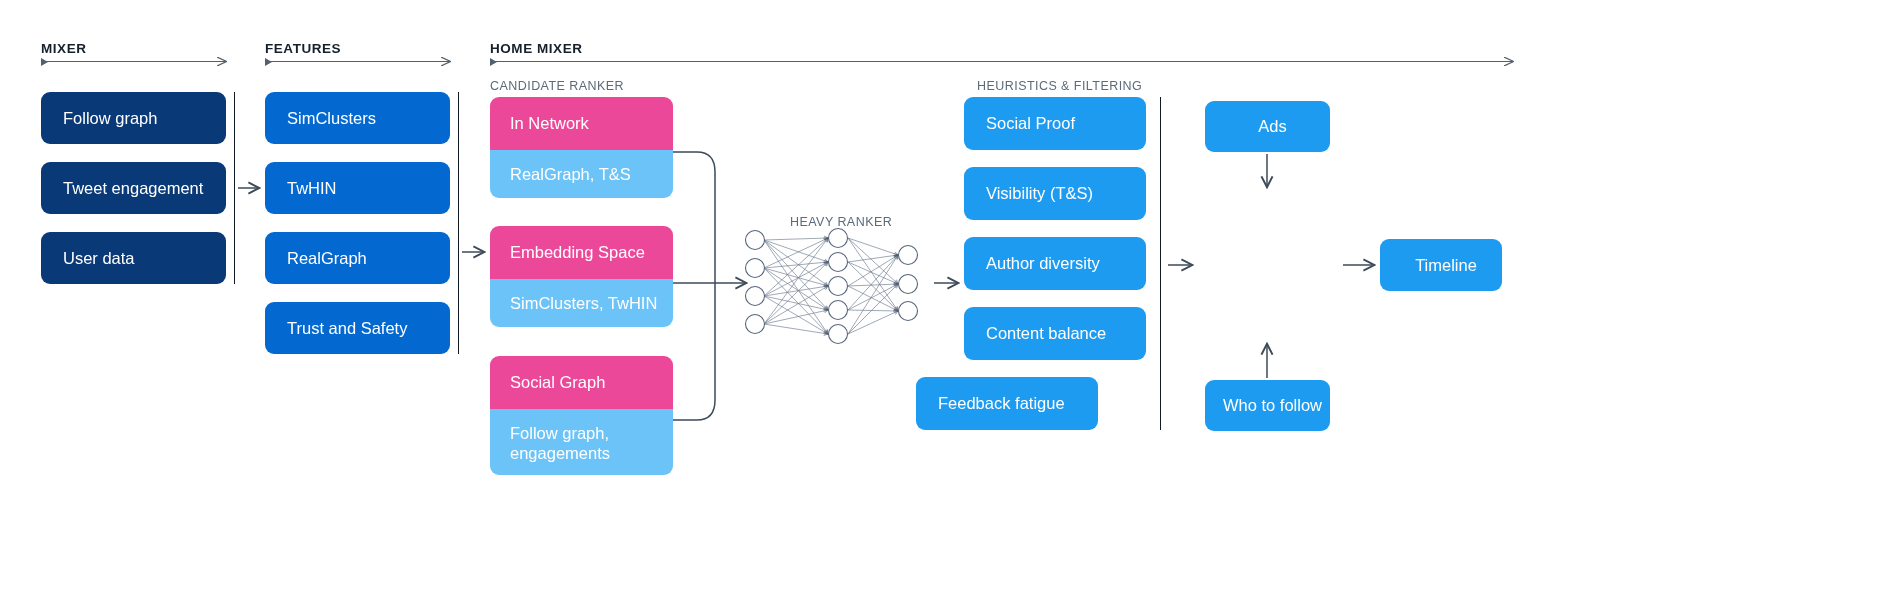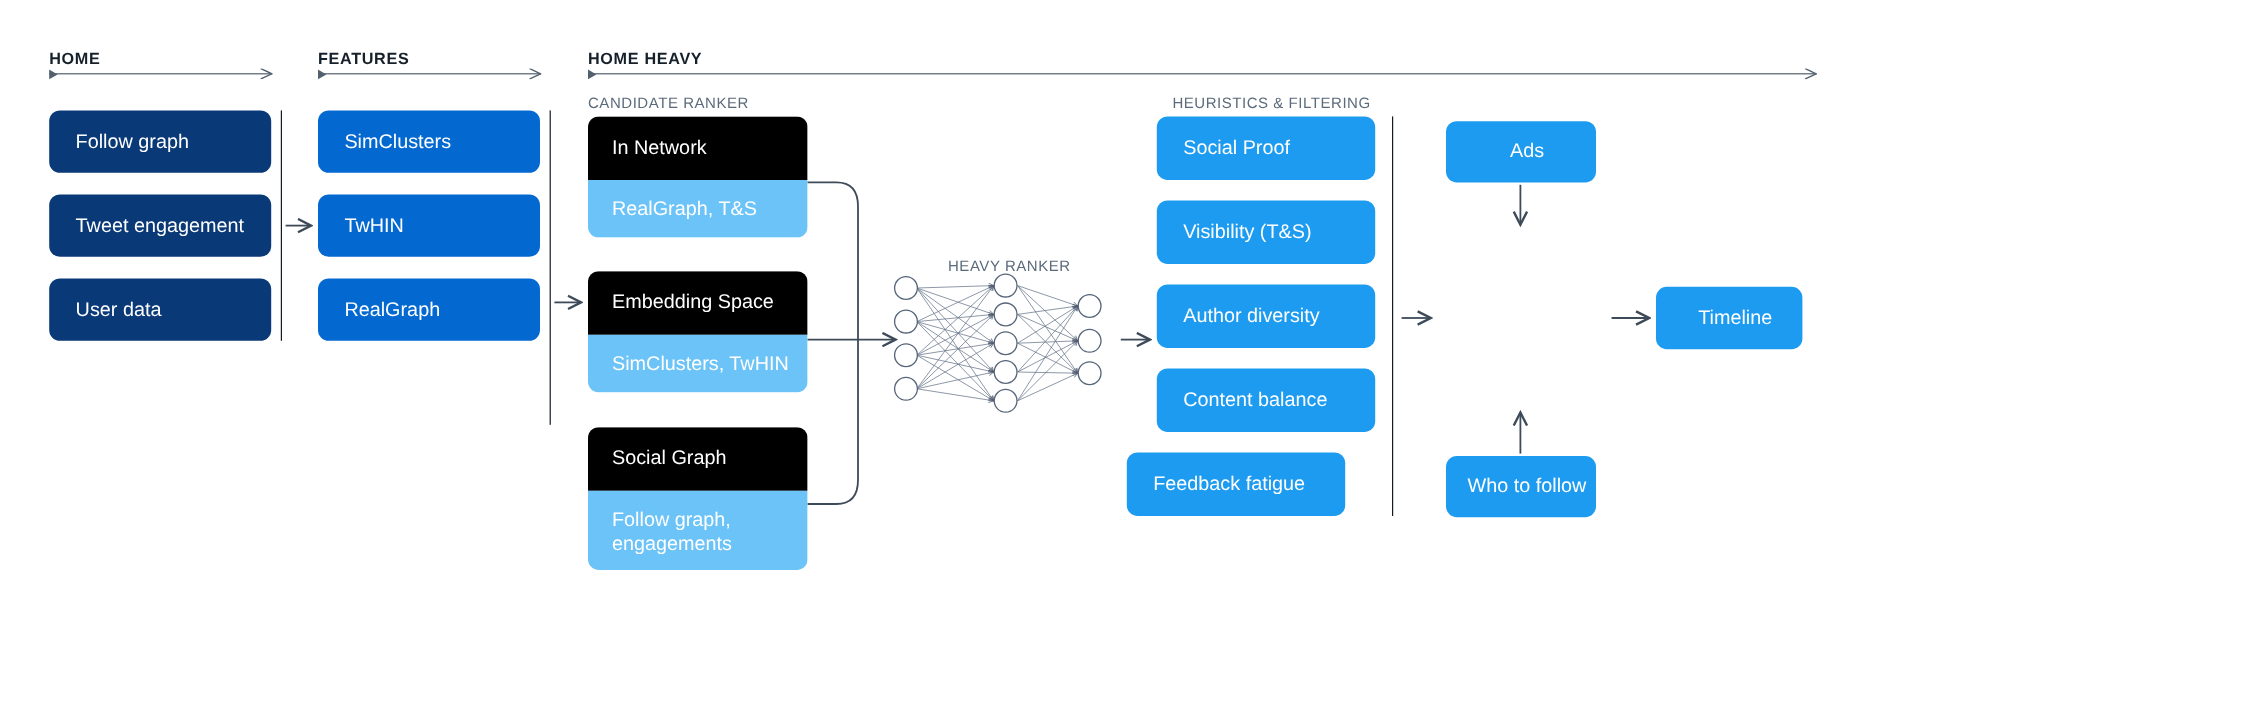--- a/index.html
+++ b/index.html
@@ -60,21 +60,21 @@
     white-space: pre-line;
   }
   .card.navy   { background: #0a3977; }
   .card.blue   { background: #0369d1; }
   .card.sky    { background: #1d9bf0; }
   .card.center { justify-content: center; padding-left: 10px; }
 
   
   .splitcard { position: absolute; border-radius: 9px; overflow: hidden; }
   .splitcard .top {
-    background: #000000; color: #fff;
+    background: #ec4899; color: #fff;
     display: flex; align-items: center;
     padding-left: 20px; font-size: 16.5px;
   }
   .splitcard .bot {
     background: #6cc3f7; color: #fff;
     display: flex; align-items: center;
     padding-left: 20px; font-size: 16.5px;
     white-space: pre-line; line-height: 1.22;
   }
 
@@ -104,39 +104,39 @@
   }
   .nn-node { fill: #ffffff; stroke: #56657a; stroke-width: 1.1; }
   .nn-edge { stroke: #6a788c; stroke-width: .75; fill: none; opacity: .85; }
   .conn    { stroke: #3d4a58; stroke-width: 1.5; fill: none; }
 </style>
 </head>
 <body>
 
 <div id="canvas">
 
-  <div class="sec-title" style="left:41px; top:41px;">HOME</div>
+  <div class="sec-title" style="left:41px; top:41px;">MIXER</div>
   <div class="axis" style="left:41px; top:56px; width:186px;">
     <div class="tail"></div>
     <div class="line"></div>
     <svg class="head" viewBox="0 0 10 9">
       <path d="M0 0 L9.5 4.5 L0 9" fill="none" stroke="#53606e" stroke-width="1.2"></path>
     </svg>
   </div>
 
   <div class="sec-title" style="left:265px; top:41px;">FEATURES</div>
   <div class="axis" style="left:265px; top:56px; width:186px;">
     <div class="tail"></div>
     <div class="line"></div>
     <svg class="head" viewBox="0 0 10 9">
       <path d="M0 0 L9.5 4.5 L0 9" fill="none" stroke="#53606e" stroke-width="1.2"></path>
     </svg>
   </div>
 
-  <div class="sec-title" style="left:490px; top:41px;">HOME HEAVY</div>
+  <div class="sec-title" style="left:490px; top:41px;">HOME MIXER</div>
   <div class="axis" style="left:490px; top:56px; width:1024px;">
     <div class="tail"></div>
     <div class="line"></div>
     <svg class="head" viewBox="0 0 10 9">
       <path d="M0 0 L9.5 4.5 L0 9" fill="none" stroke="#53606e" stroke-width="1.2"></path>
     </svg>
   </div>
 
   <div class="sub-title" style="left:490px; top:79px;">CANDIDATE RANKER</div>
   <div class="sub-title" style="left:977px; top:79px;">HEURISTICS &amp; FILTERING</div>
@@ -155,20 +155,23 @@
 
   <div class="card blue" style="left:265px; top:92px; width:185px; height:52px;">
     <span>SimClusters</span>
   </div>
   <div class="card blue" style="left:265px; top:162px; width:185px; height:52px;">
     <span>TwHIN</span>
   </div>
   <div class="card blue" style="left:265px; top:232px; width:185px; height:52px;">
     <span>RealGraph</span>
   </div>
+  <div class="card blue" style="left:265px; top:302px; width:185px; height:52px;">
+    <span>Trust and Safety</span>
+  </div>
 
   <div class="vrule" style="left:458px; top:92px; height:262px;"></div>
 
   <div class="splitcard" style="left:490px; top:97px; width:183px; height:101px;">
     <div class="top" style="height:53px;">In Network</div>
     <div class="bot" style="height:48px;">RealGraph, T&amp;S</div>
   </div>
 
   <div class="splitcard" style="left:490px; top:226px; width:183px; height:101px;">
     <div class="top" style="height:53px;">Embedding Space</div>
@@ -188,21 +191,21 @@
   </div>
   <div class="card sky" style="left:964px; top:167px; width:182px; height:53px;">
     <span>Visibility (T&amp;S)</span>
   </div>
   <div class="card sky" style="left:964px; top:237px; width:182px; height:53px;">
     <span>Author diversity</span>
   </div>
   <div class="card sky" style="left:964px; top:307px; width:182px; height:53px;">
     <span>Content balance</span>
   </div>
-  <div class="card sky" style="left:939px; top:377px; width:182px; height:53px;">
+  <div class="card sky" style="left:916px; top:377px; width:182px; height:53px;">
     <span>Feedback fatigue</span>
   </div>
 
   <div class="vrule" style="left:1160px; top:97px; height:333px;"></div>
 
   <div class="card sky center" style="left:1205px; top:101px; width:125px; height:51px;">
     <span>Ads</span>
   </div>
 
 

